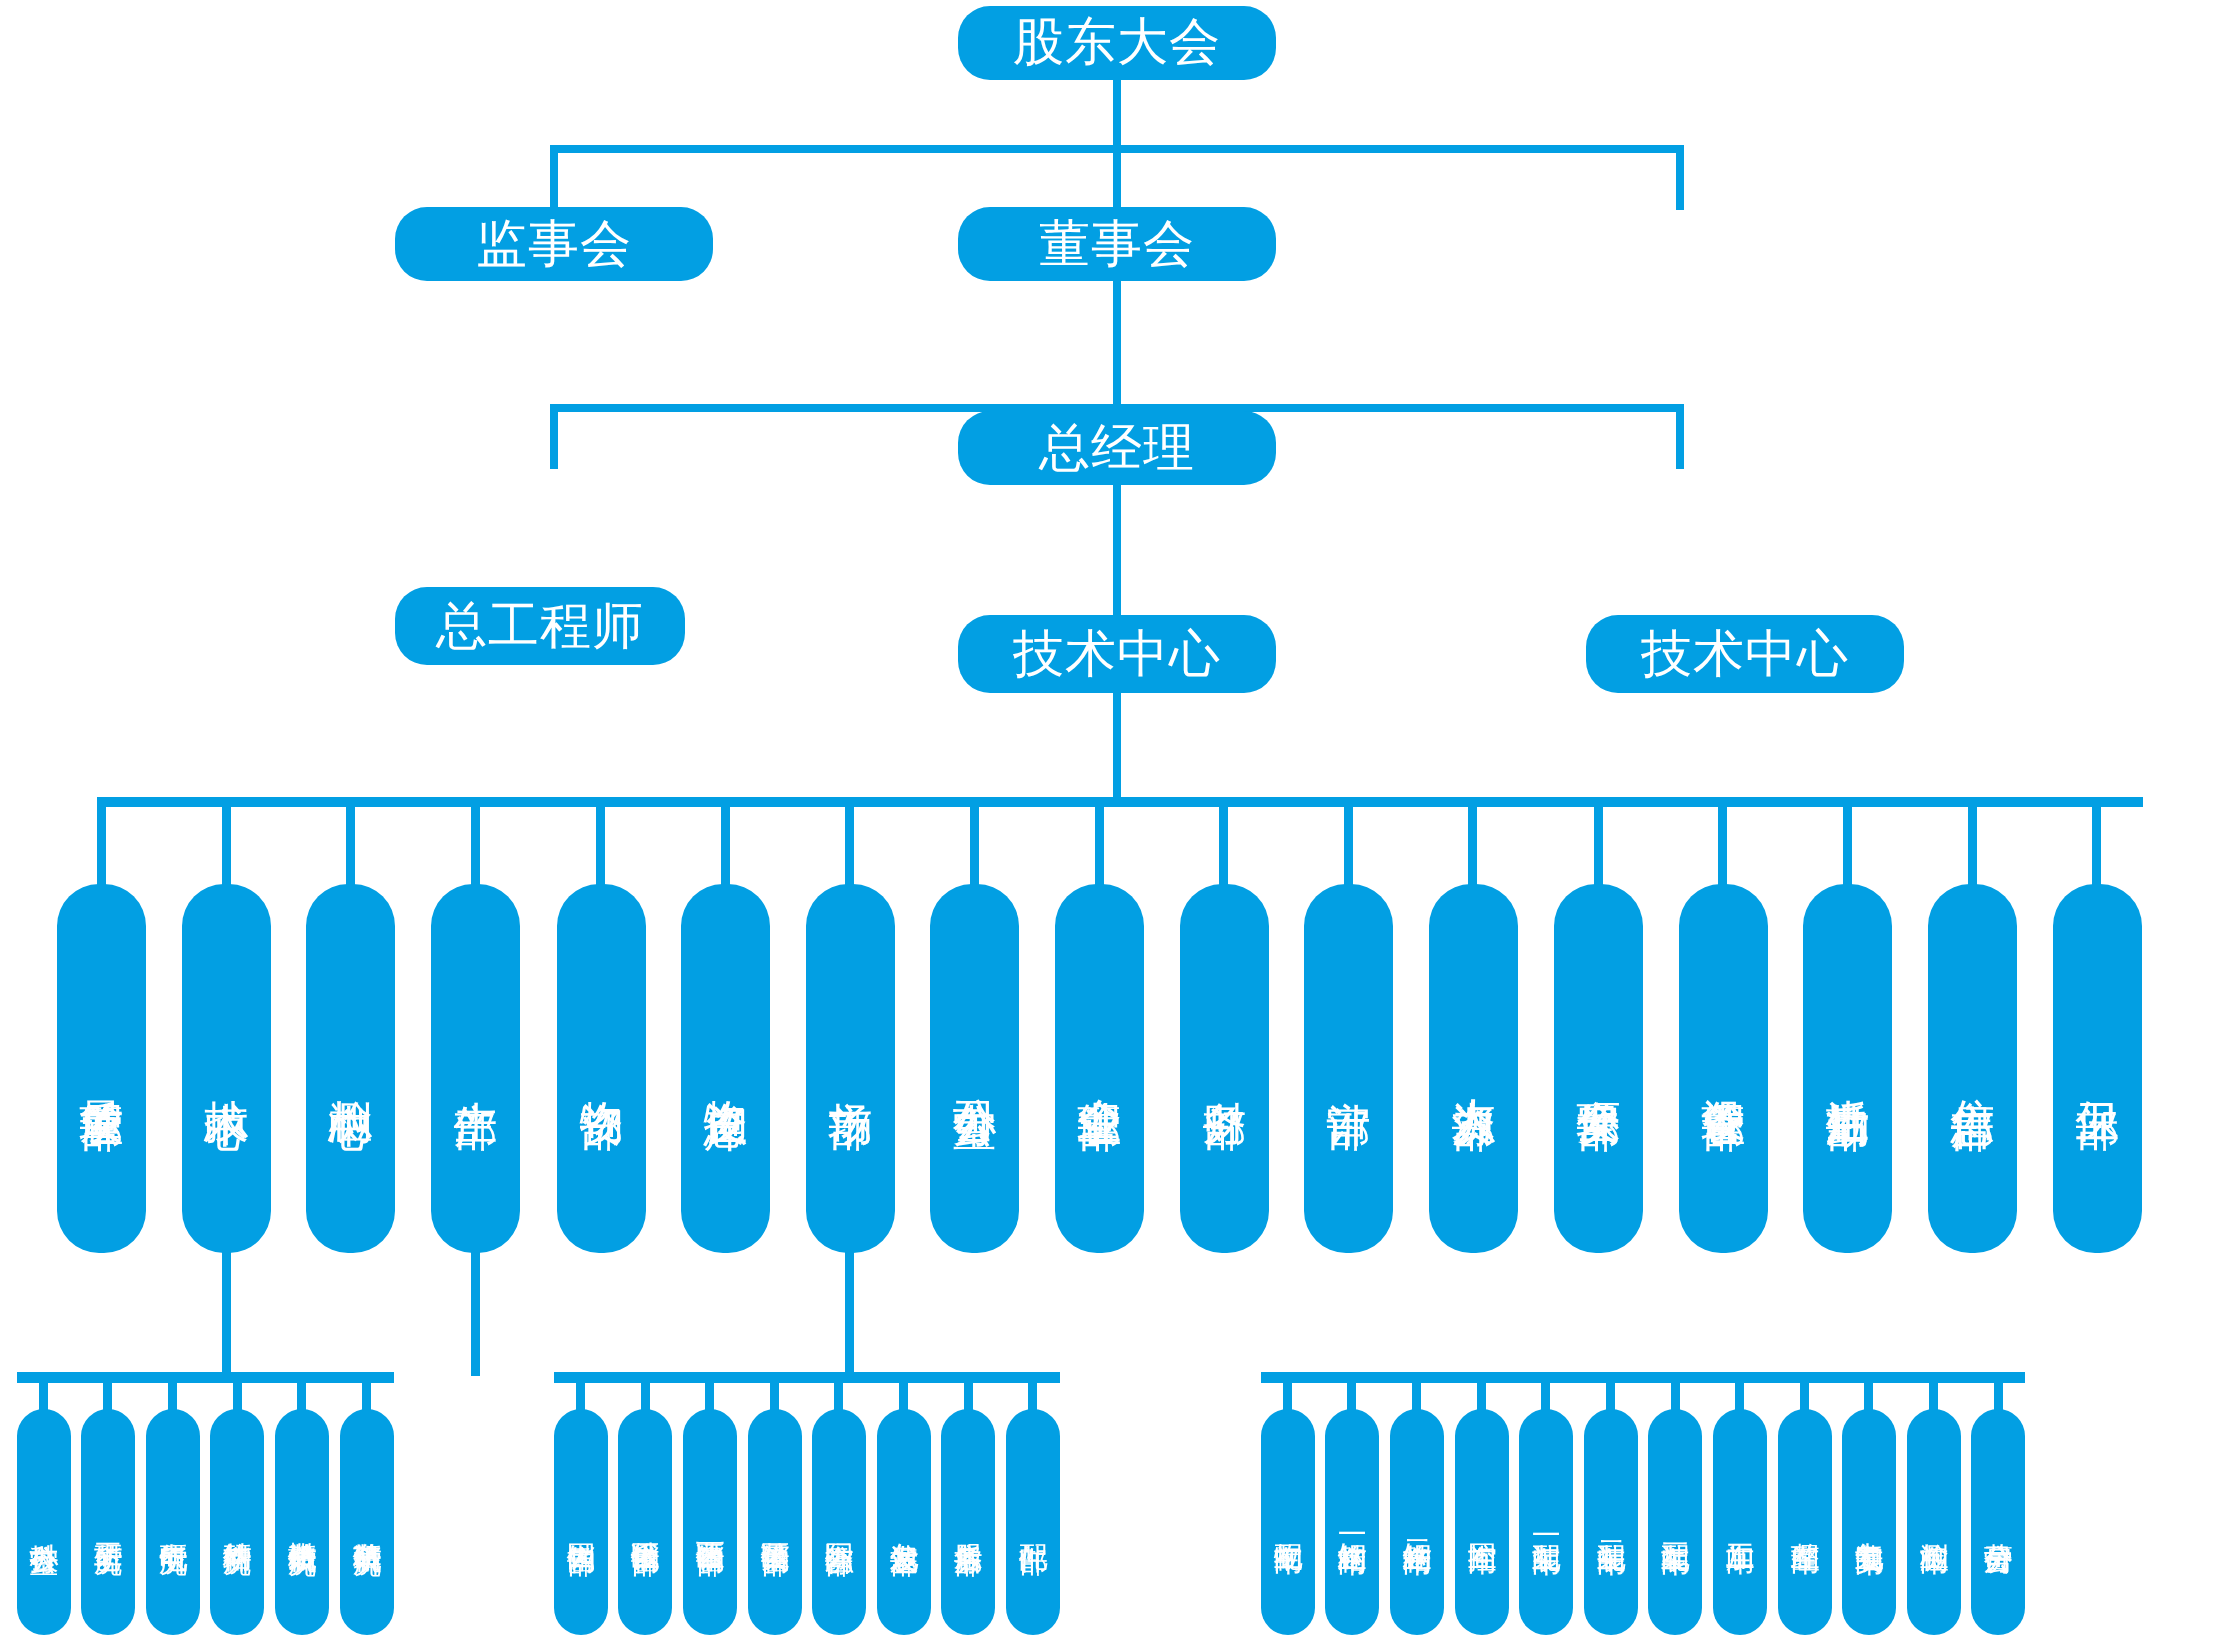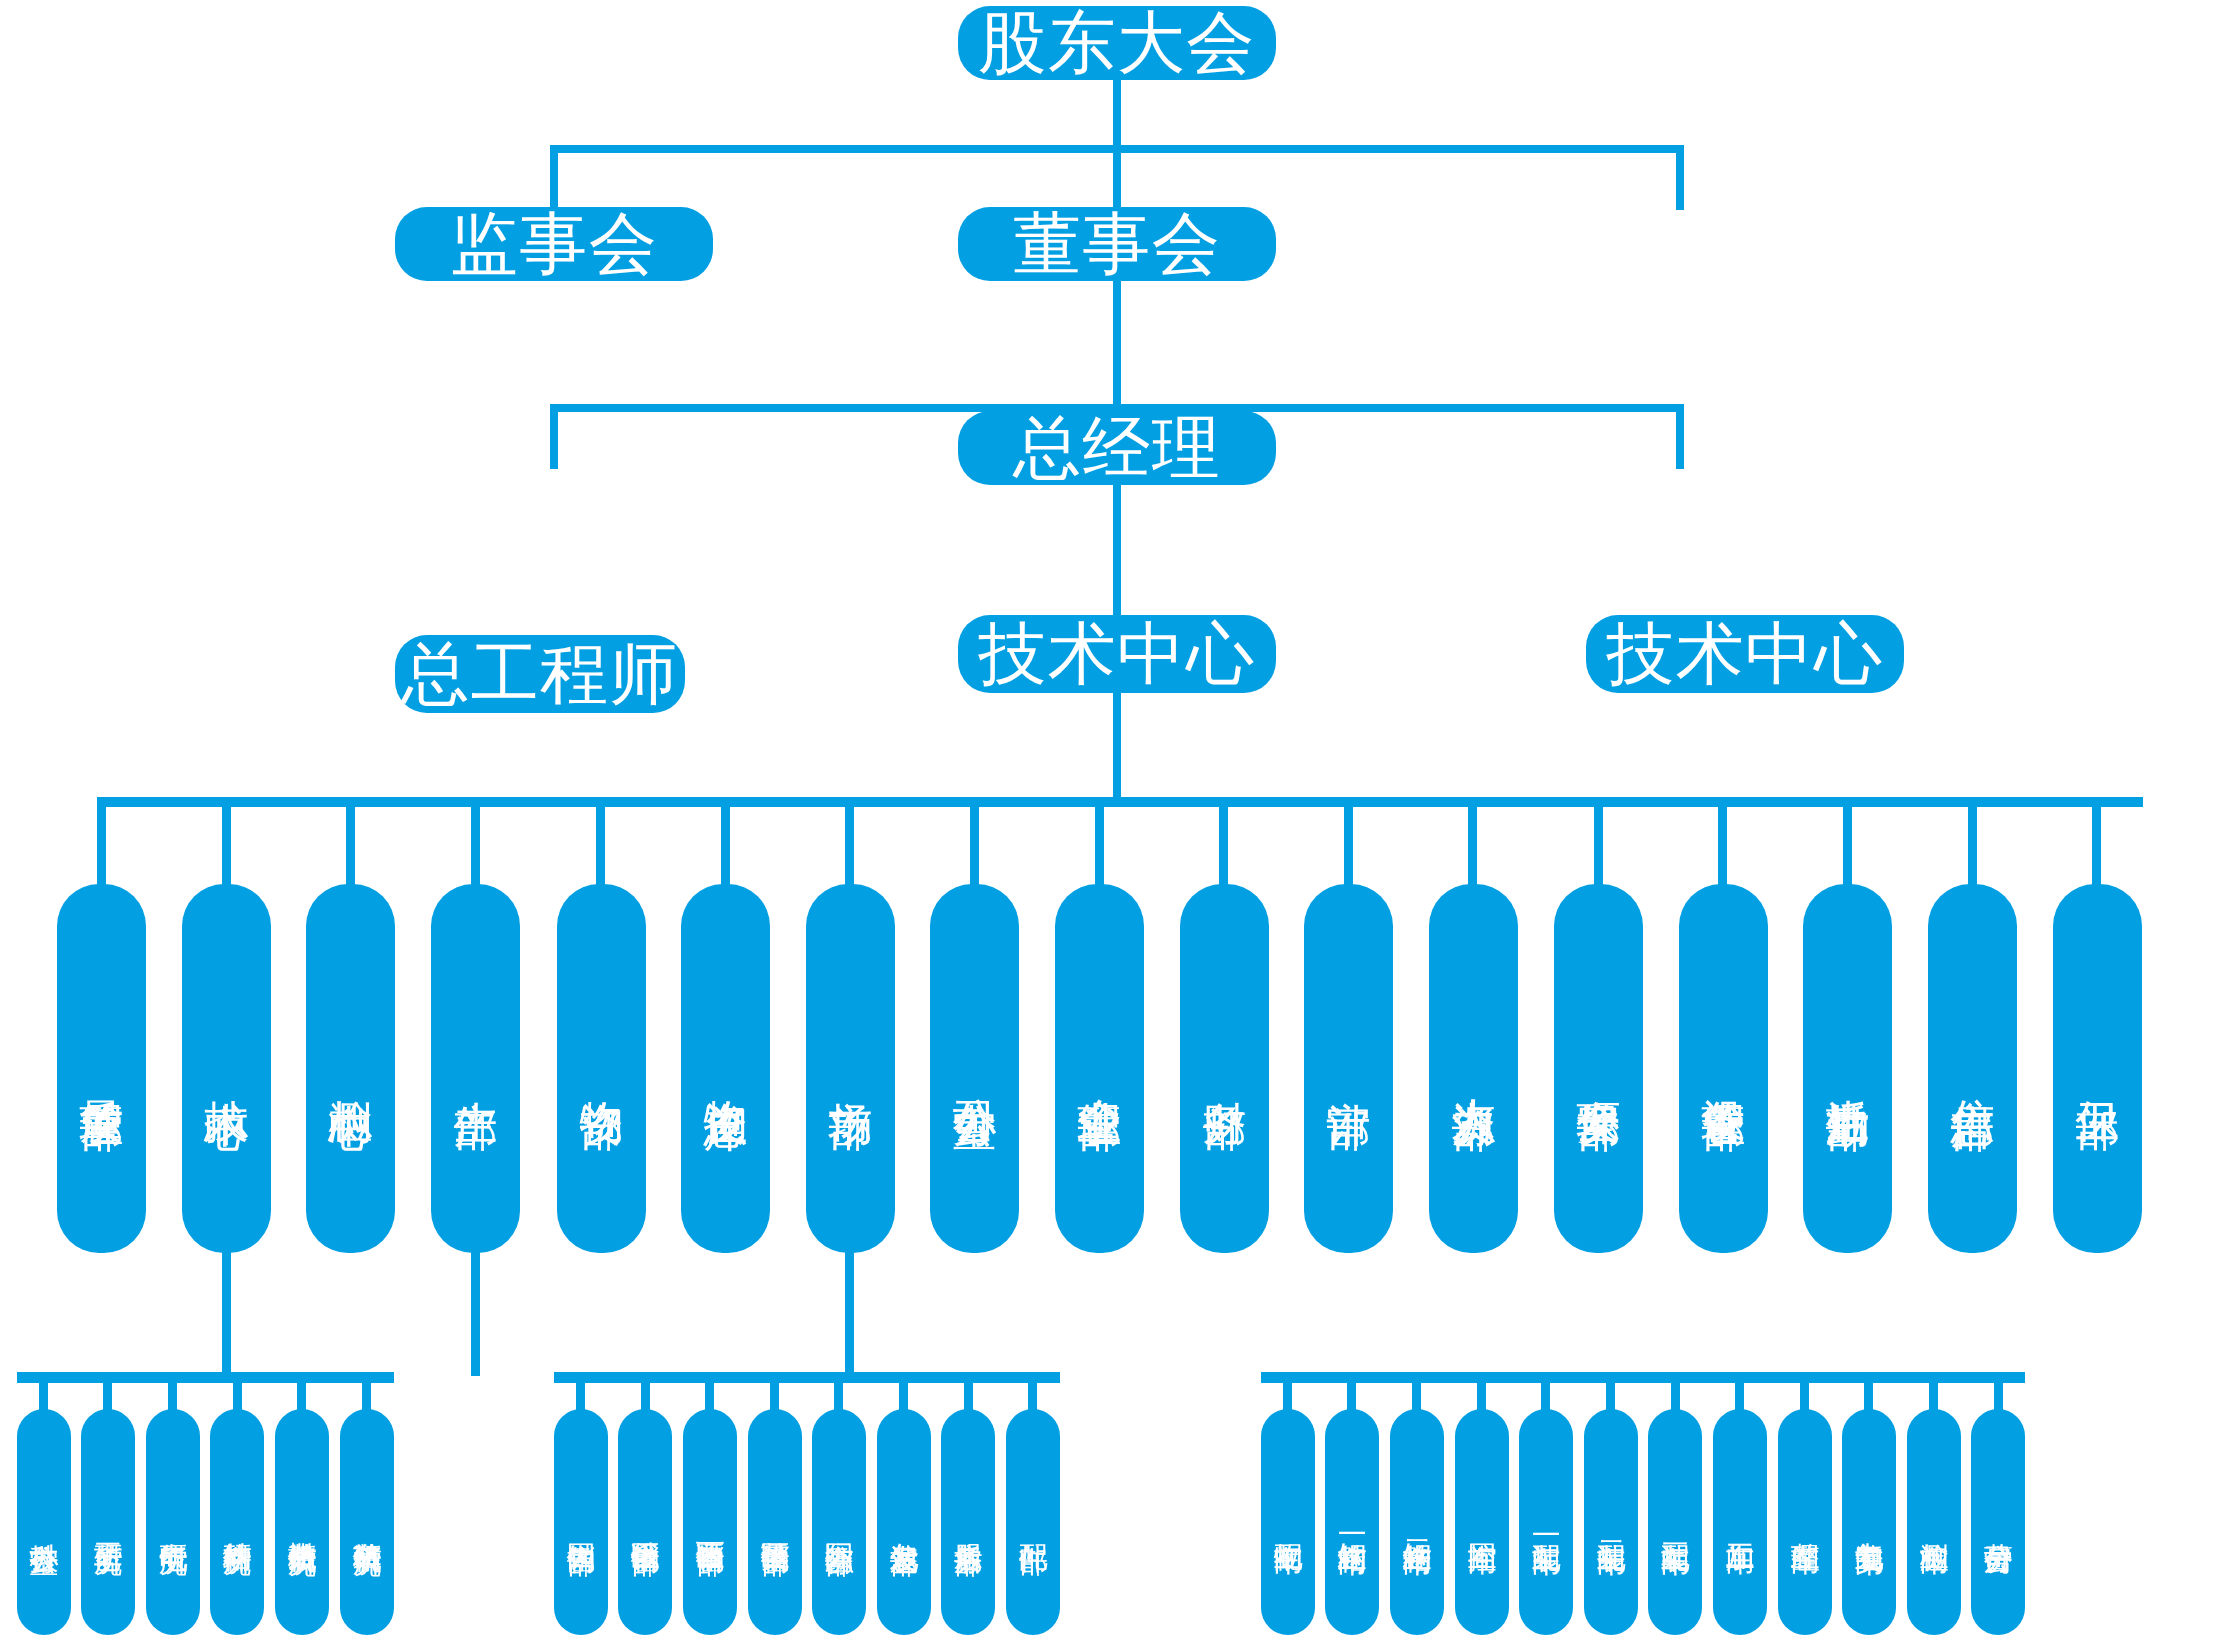--- a/index.html
+++ b/index.html
@@ -16,21 +16,21 @@
     align-items:center;
     justify-content:center;
     box-sizing:border-box;
     line-height:1.02;
     text-align:center;
     letter-spacing:0.02em;
   }
   
   .node.h{
     border-radius:32px;
-    font-size:68px;
+    font-size:51px;
     white-space:nowrap;
     font-weight:400;
   }
   
   .node.v{
     border-radius:42px;
     writing-mode:vertical-rl;
     text-orientation:upright;
     font-size:44px;
     padding:14.8px 0;
@@ -123,21 +123,21 @@
       <div class="line" style="left:1994px;top:1372px;width:9.2px;height:42px;"></div>
     </div>
 
   <div class="node h" style="left:958px;top:5.5px;width:318px;height:74px;">股东大会</div>
 
   <div class="node h" style="left:958px;top:207px;width:318px;height:74px;">董事会</div>
   <div class="node h" style="left:395px;top:207px;width:318px;height:74px;">监事会</div>
 
   <div class="node h" style="left:958px;top:411px;width:318px;height:74px;">总经理</div>
 
-  <div class="node h" style="left:395px;top:635px;width:290px;height:78px;">总工程师</div>
+  <div class="node h" style="left:395px;top:587px;width:290px;height:78px;">总工程师</div>
   <div class="node h" style="left:958px;top:615px;width:318px;height:78px;">技术中心</div>
   <div class="node h" style="left:1586px;top:615px;width:318px;height:78px;">技术中心</div>
 
   <div id="dept-nodes">
       <div class="node v" style="left:57px;top:884px;width:89px;height:369px;">质量管理部</div>
       <div class="node v" style="left:182px;top:884px;width:89px;height:369px;">技术中心</div>
       <div class="node v" style="left:306px;top:884px;width:89px;height:369px;">检测中心</div>
       <div class="node v" style="left:431px;top:884px;width:89px;height:369px;">生产部</div>
       <div class="node v" style="left:557px;top:884px;width:89px;height:369px;">物资部</div>
       <div class="node v" style="left:681px;top:884px;width:89px;height:369px;">物资总库</div>

